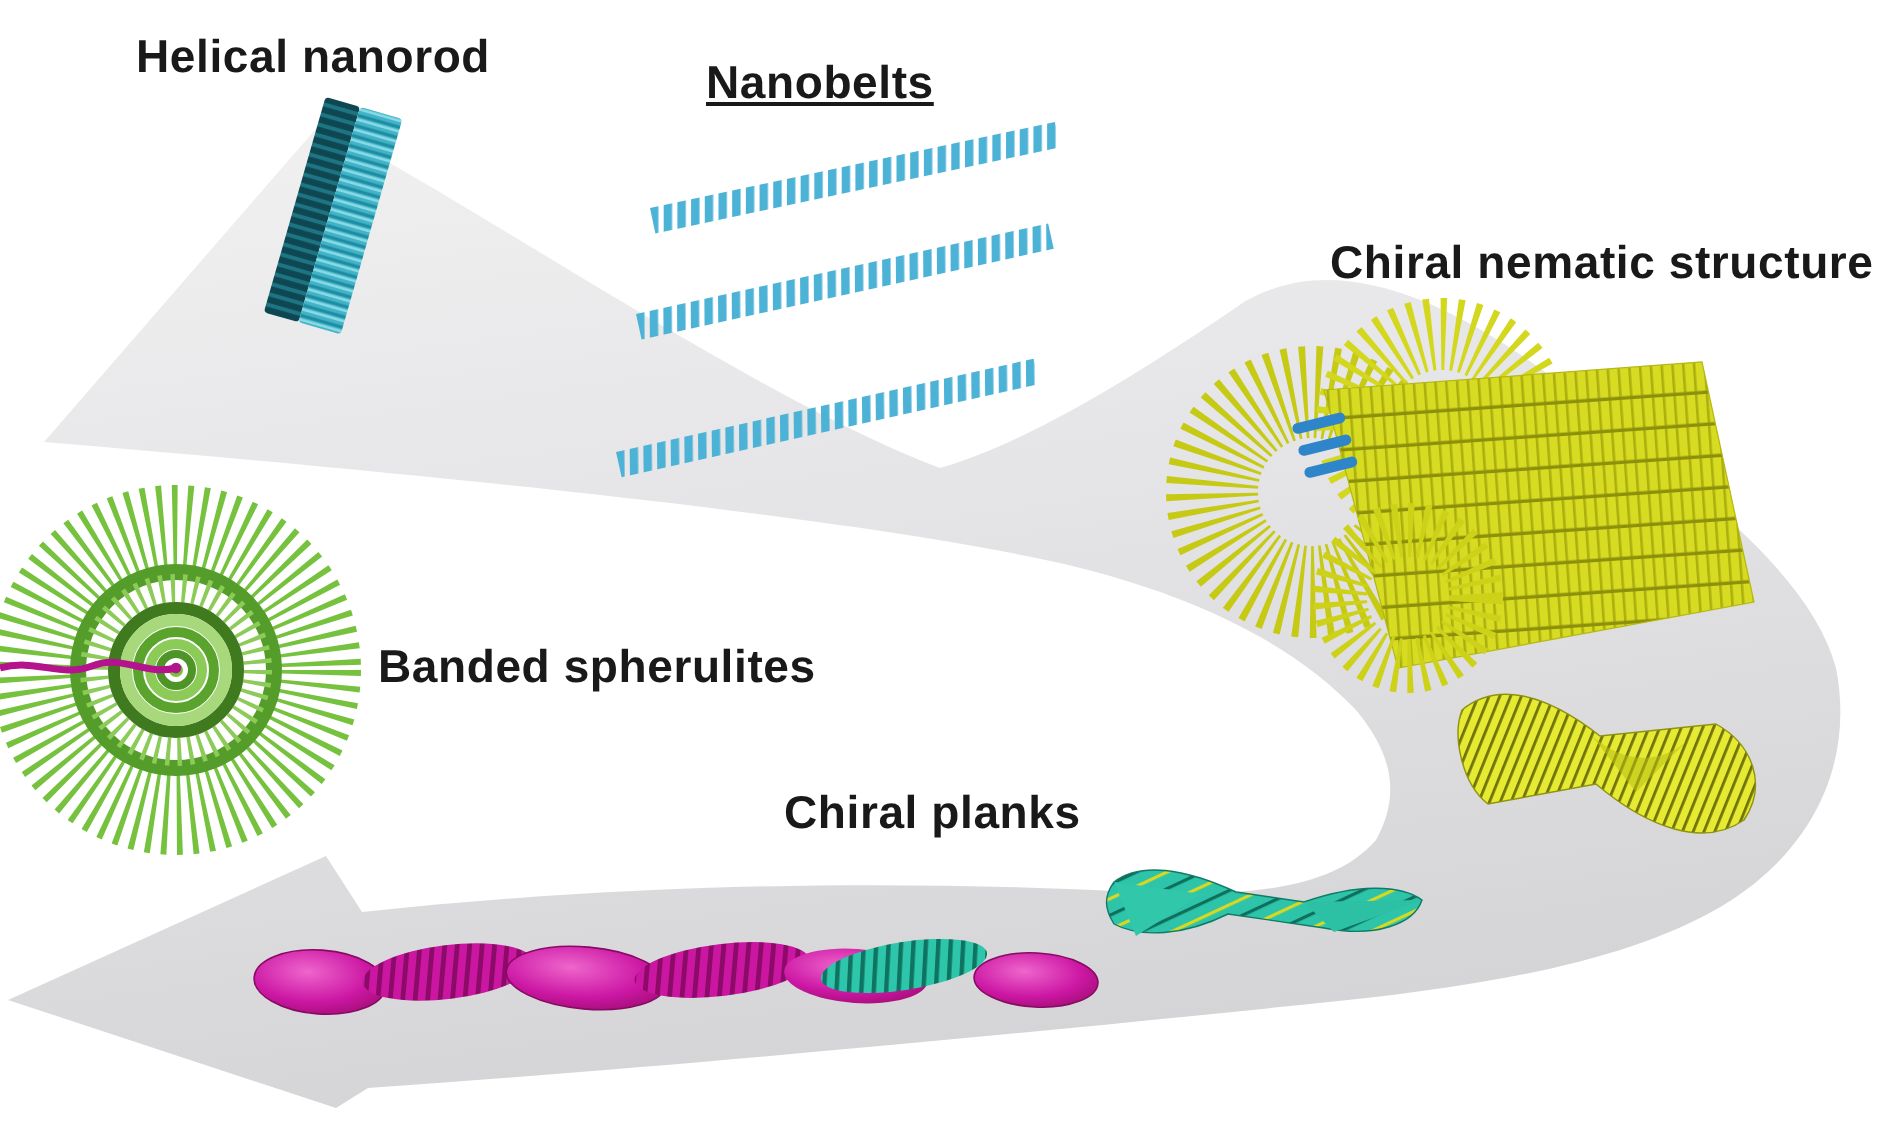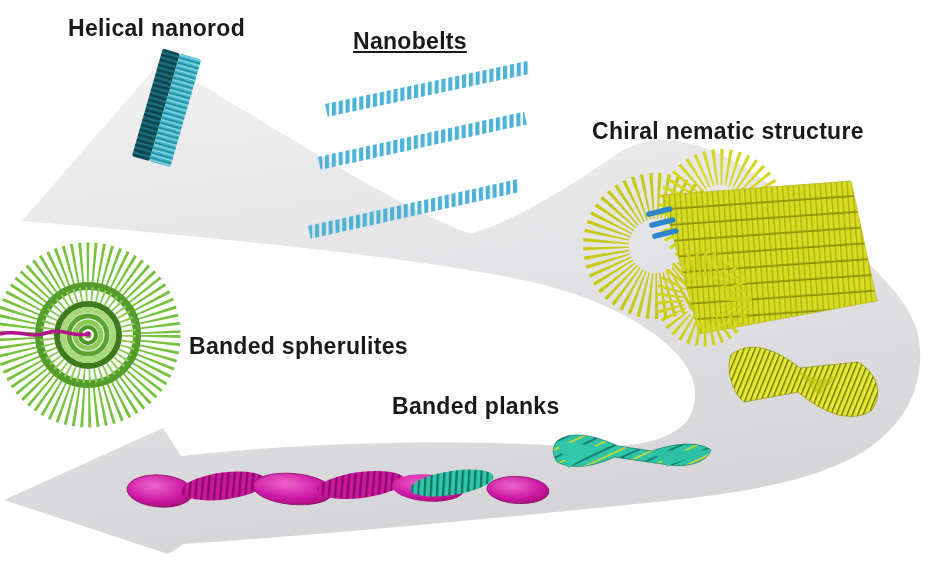--- a/index.html
+++ b/index.html
@@ -144,17 +144,17 @@
     <ellipse cx="293" cy="489" rx="40" ry="15.5" fill="url(#magGrad)" stroke="#870b64" stroke-width="0.8" transform="rotate(5 293 489)"></ellipse>
     <ellipse cx="361" cy="485" rx="44" ry="13" fill="url(#mRidge)" transform="rotate(-7 361 485)"></ellipse>
     <ellipse cx="428" cy="488" rx="36" ry="13.5" fill="url(#magGrad)" transform="rotate(4 428 488)"></ellipse>
     <ellipse cx="452" cy="483" rx="42" ry="12" fill="url(#tRidge)" transform="rotate(-9 452 483)"></ellipse>
     <ellipse cx="518" cy="490" rx="31" ry="13.5" fill="url(#magGrad)" stroke="#870b64" stroke-width="0.8" transform="rotate(3 518 490)"></ellipse>
   </g>
 </svg>
 
 <div class="lbl" style="left:68px;top:0px;margin-top:16px;">Helical nanorod</div>
 <div class="lbl" style="left:353px;top:29px;text-decoration:underline;">Nanobelts</div>
-<div class="lbl" style="left:592px;top:119px;">Chiral nematic structure</div>
-<div class="lbl" style="left:189px;top:334px;text-align:right;">Banded spherulites</div>
-<div class="lbl" style="left:392px;top:394px;">Banded planks</div>
+<div class="lbl" style="left:665px;top:119px;">Chiral nematic structure</div>
+<div class="lbl" style="left:189px;top:321px;text-align:right;">Banded spherulites</div>
+<div class="lbl" style="left:392px;top:394px;">Chiral planks</div>
 
 </div>
 
 </body></html>

